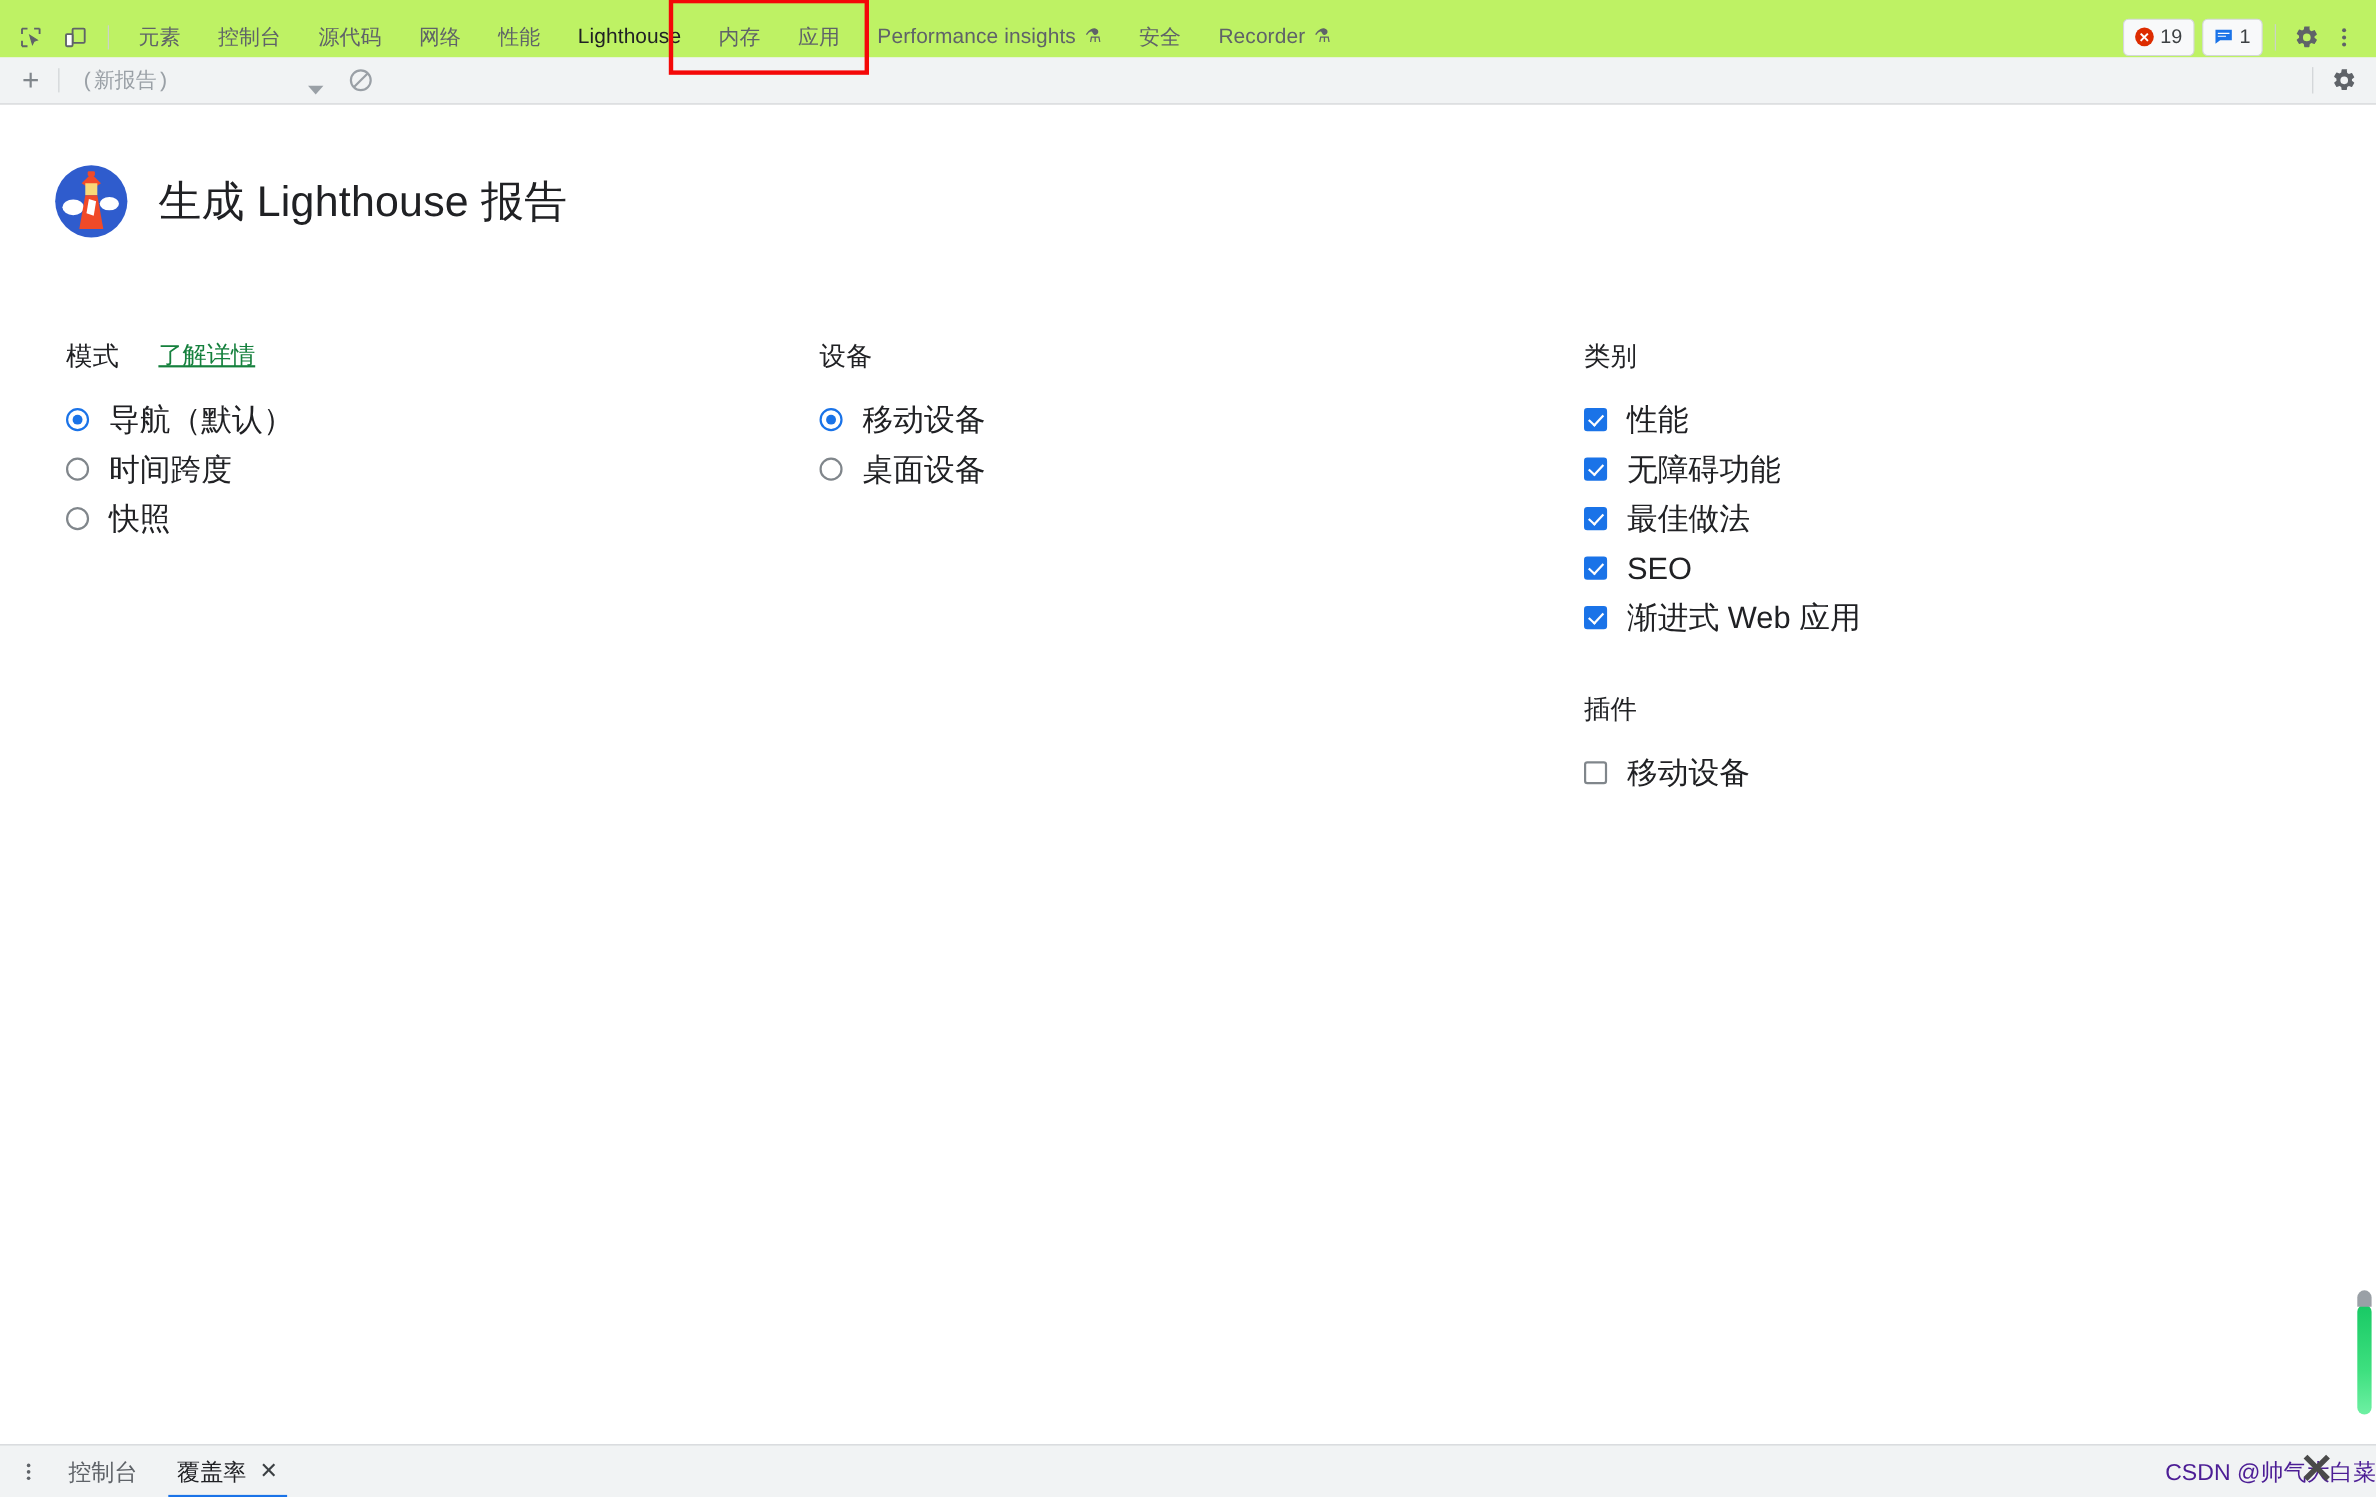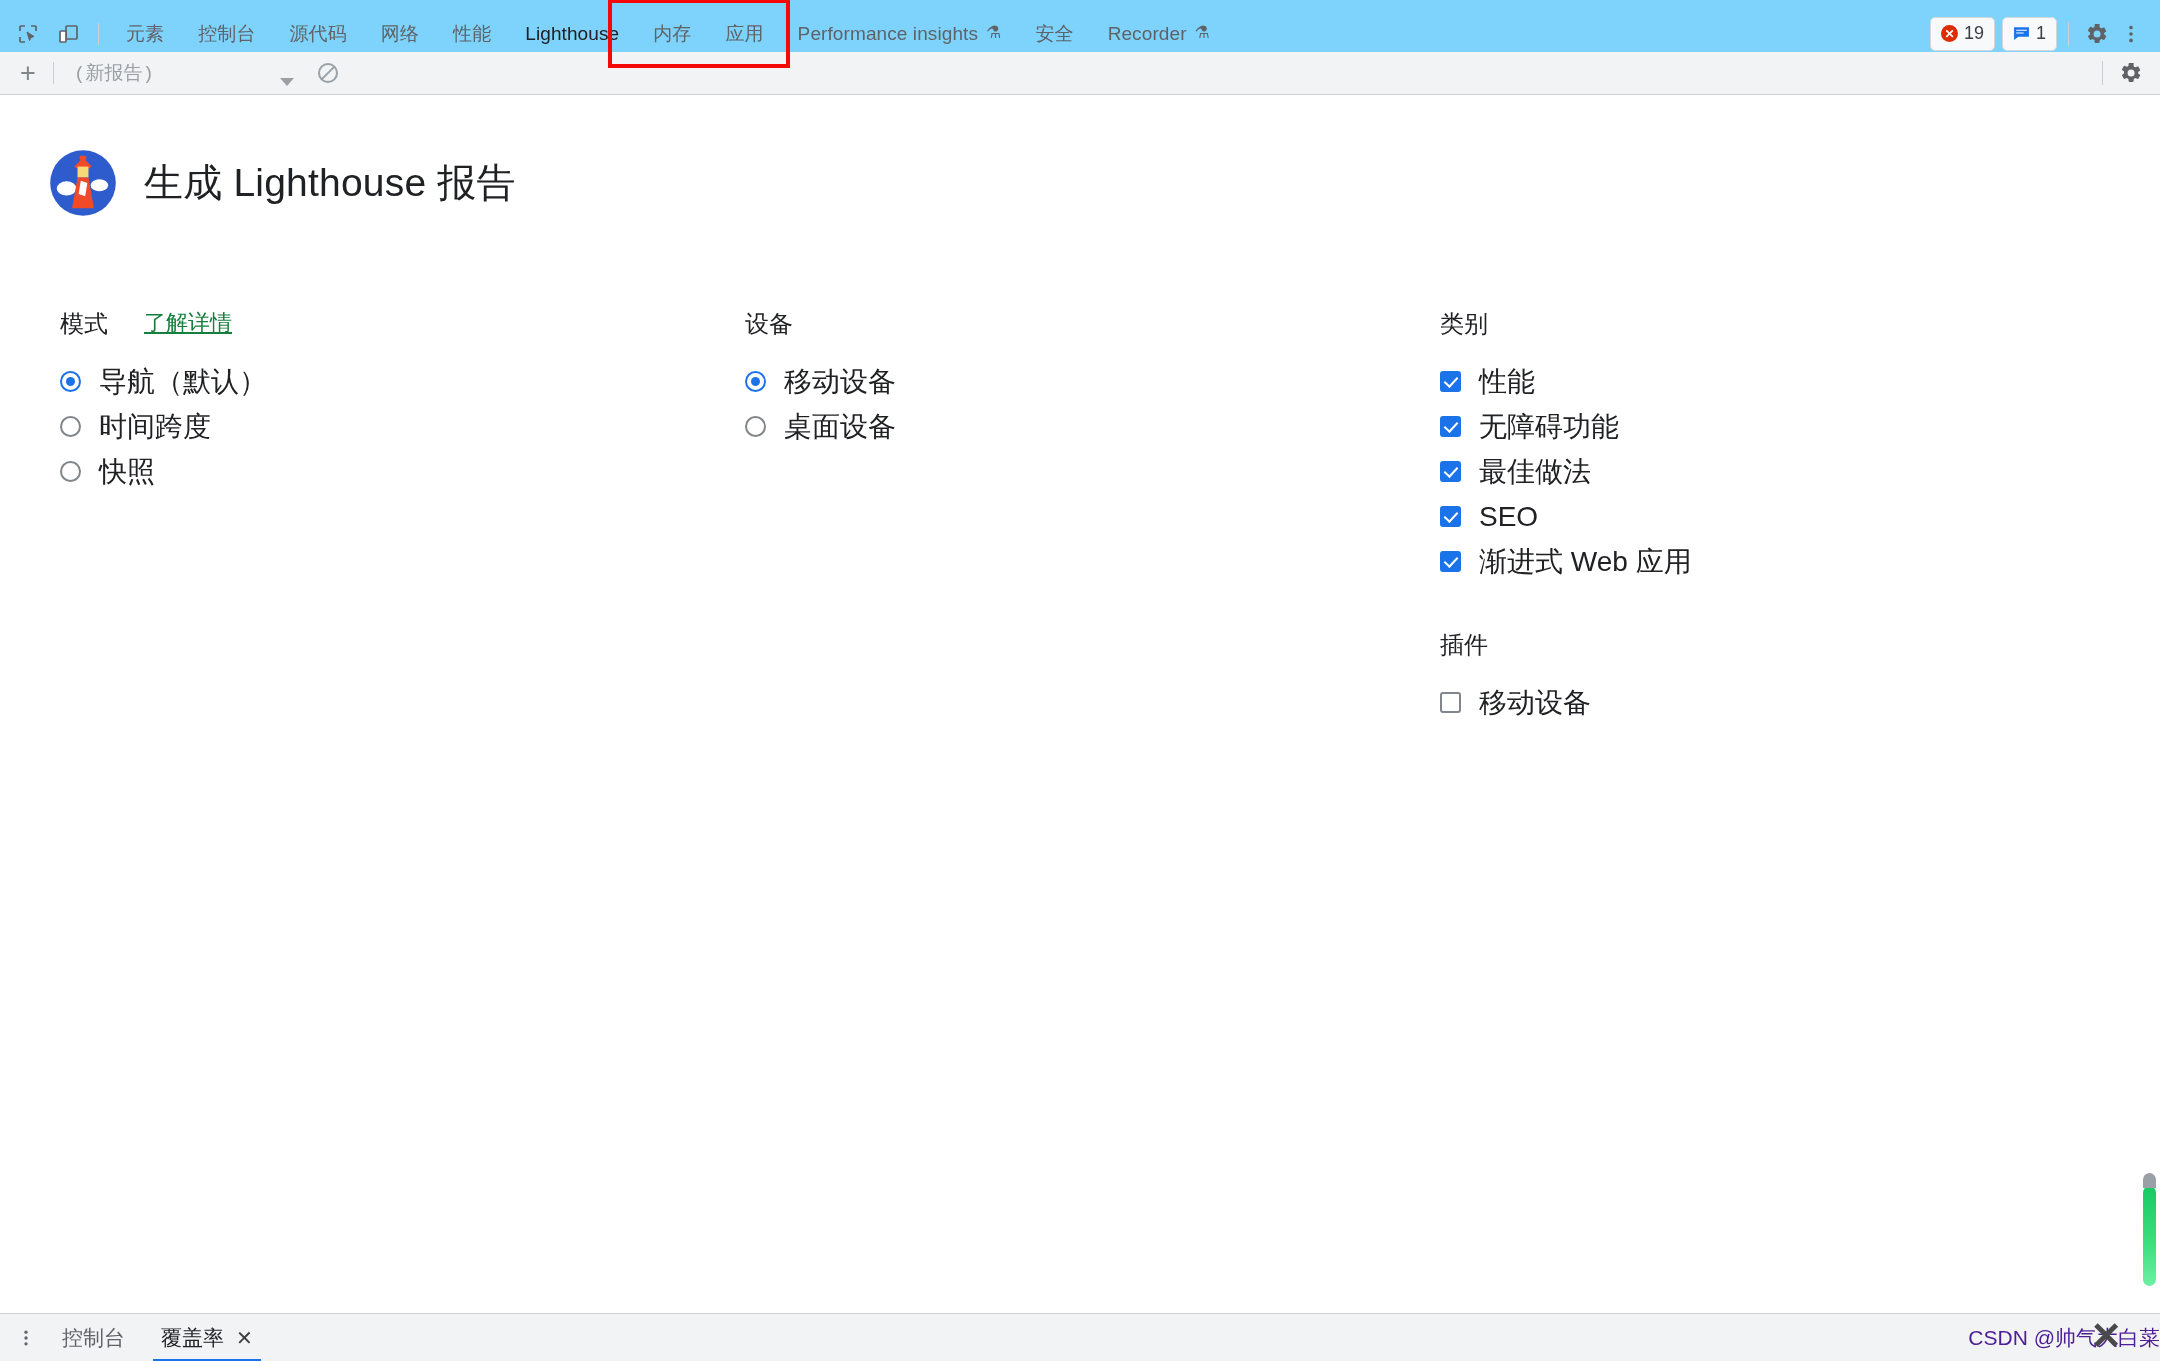--- a/index.html
+++ b/index.html
@@ -7,21 +7,21 @@
     width: 2160px; height: 1361px;
     font-family: "Liberation Sans", sans-serif;
     background: #ffffff;
     overflow: hidden;
   }
   body { position: relative; }
 
   
   .tabbar {
     position: absolute; left: 0; top: 0; width: 2160px; height: 68px;
-    background: #7dd3fc;
+    background: #bef264;
     border-bottom: 1px solid #cfd2d4;
     display: flex; align-items: center;
   }
   .tb-icon {
     width: 40px; height: 52px;
     display: flex; align-items: center; justify-content: center;
     color: #5f6368;
   }
   .tb-icon:first-child { margin-left: 8px; }
   .tb-sep {

